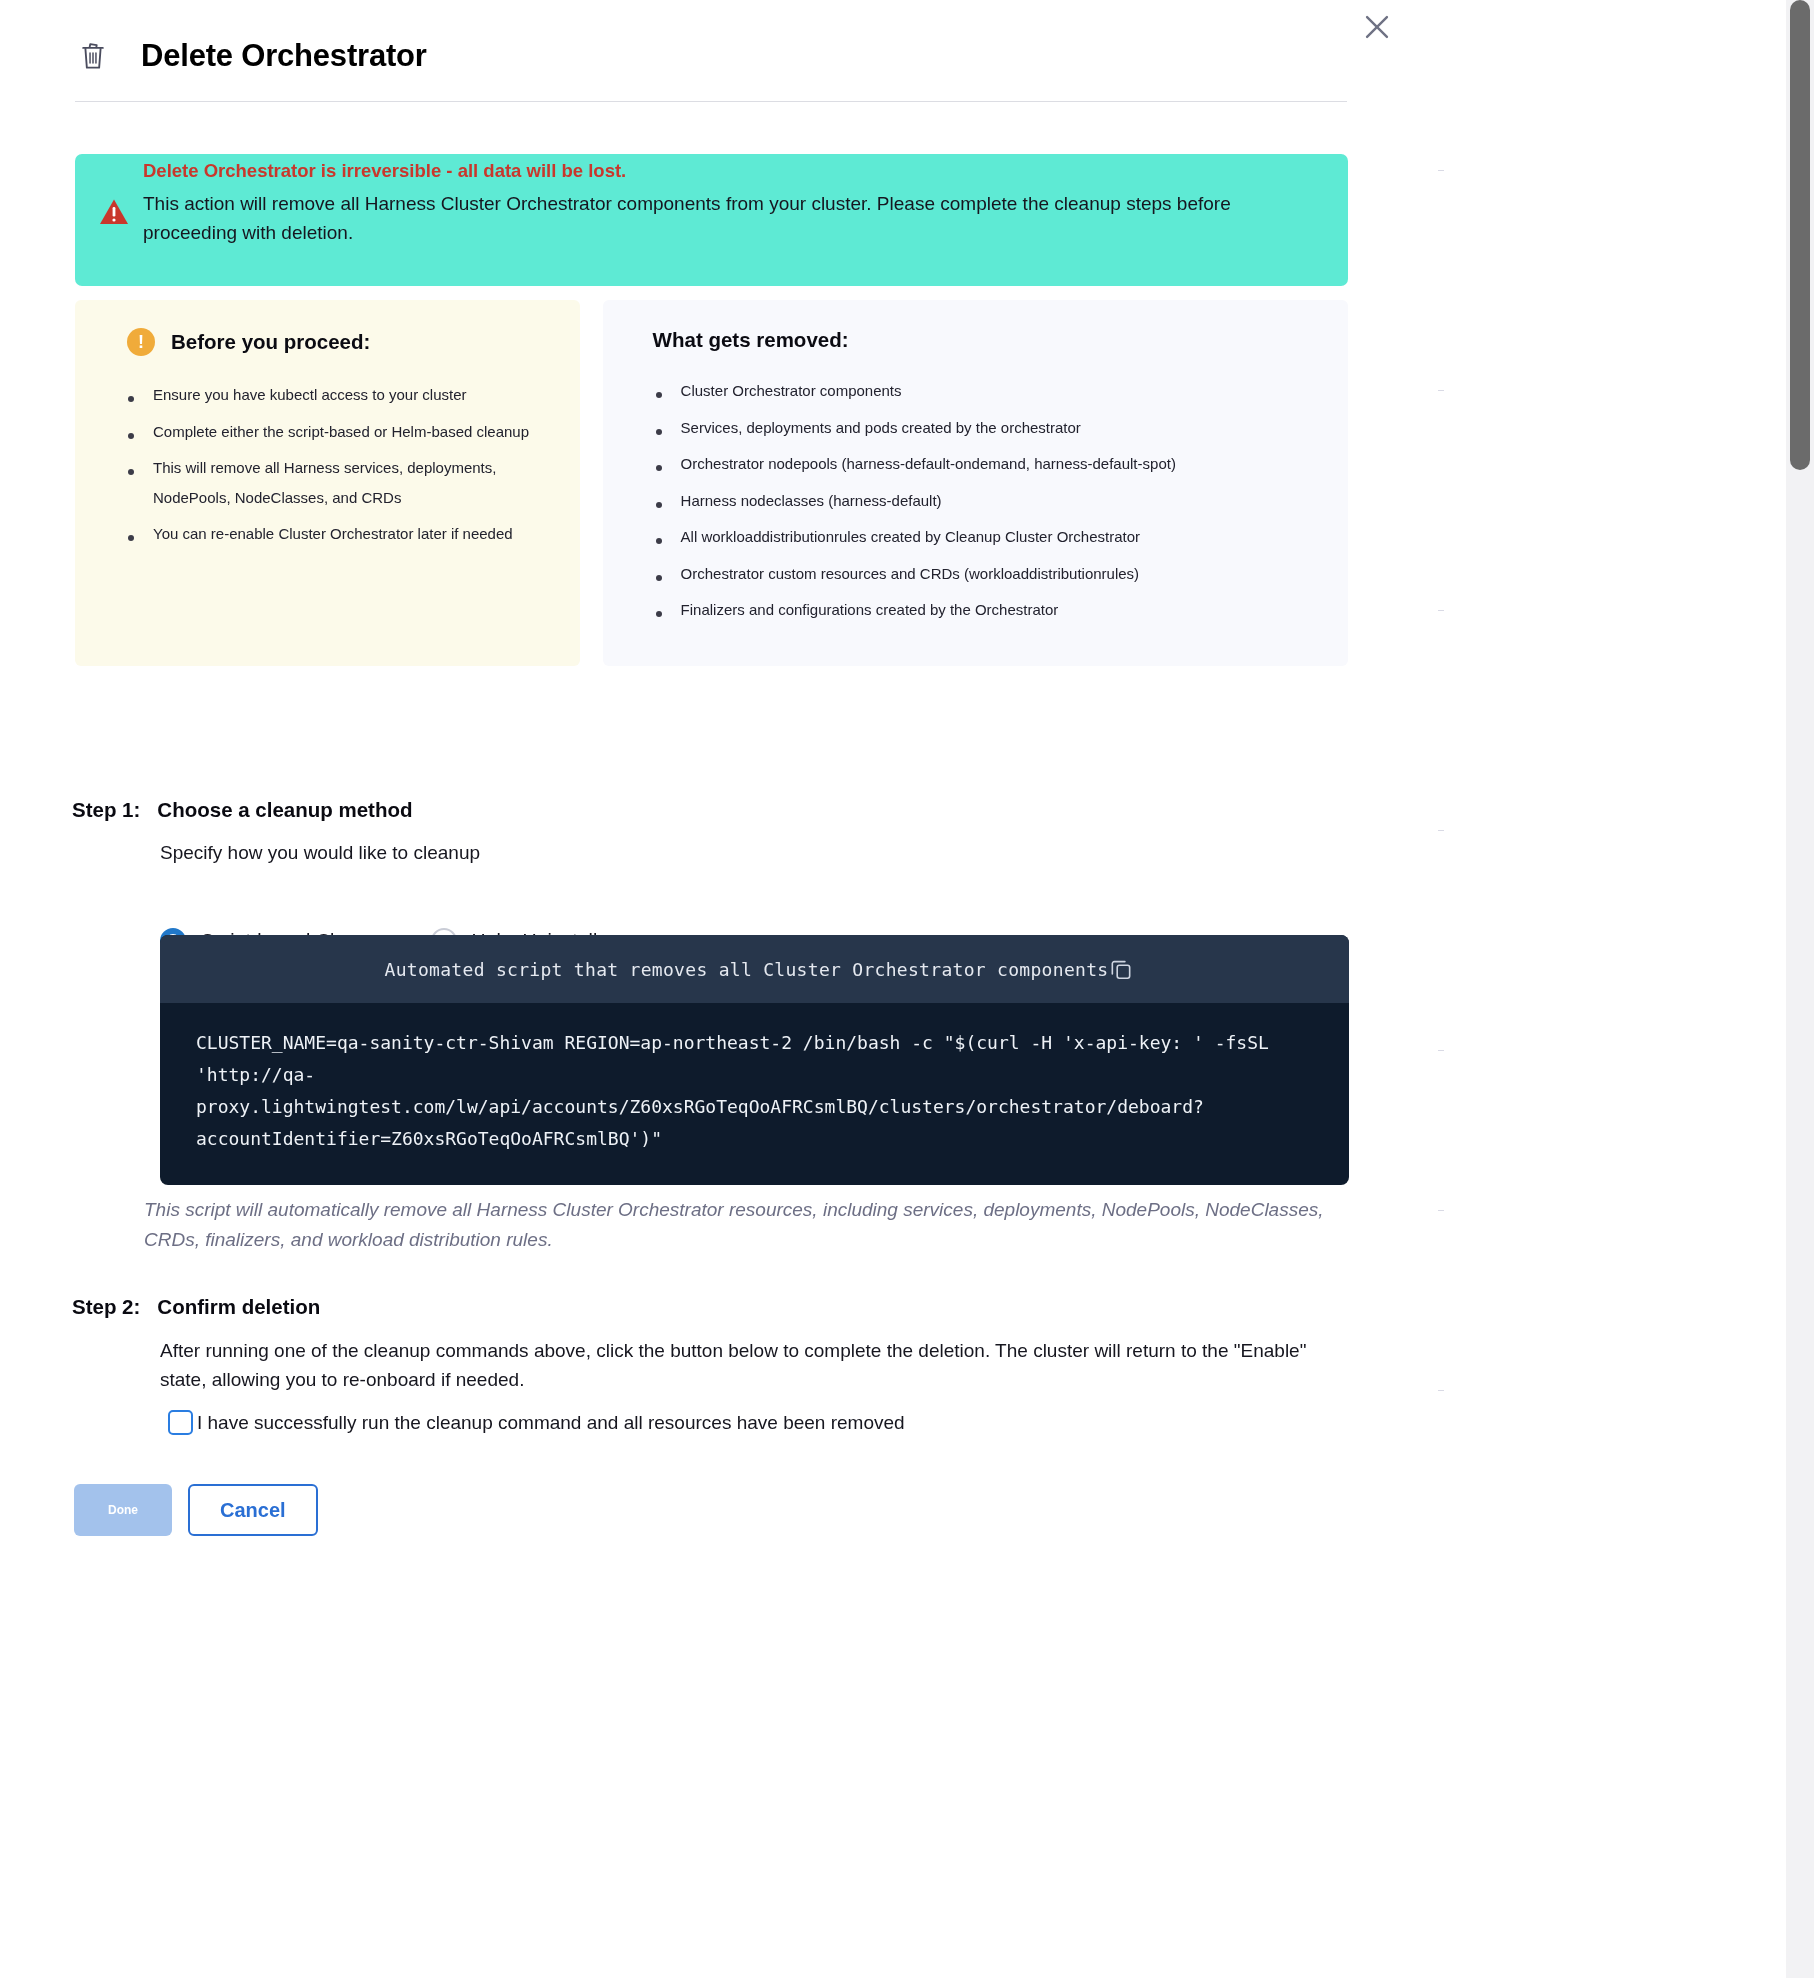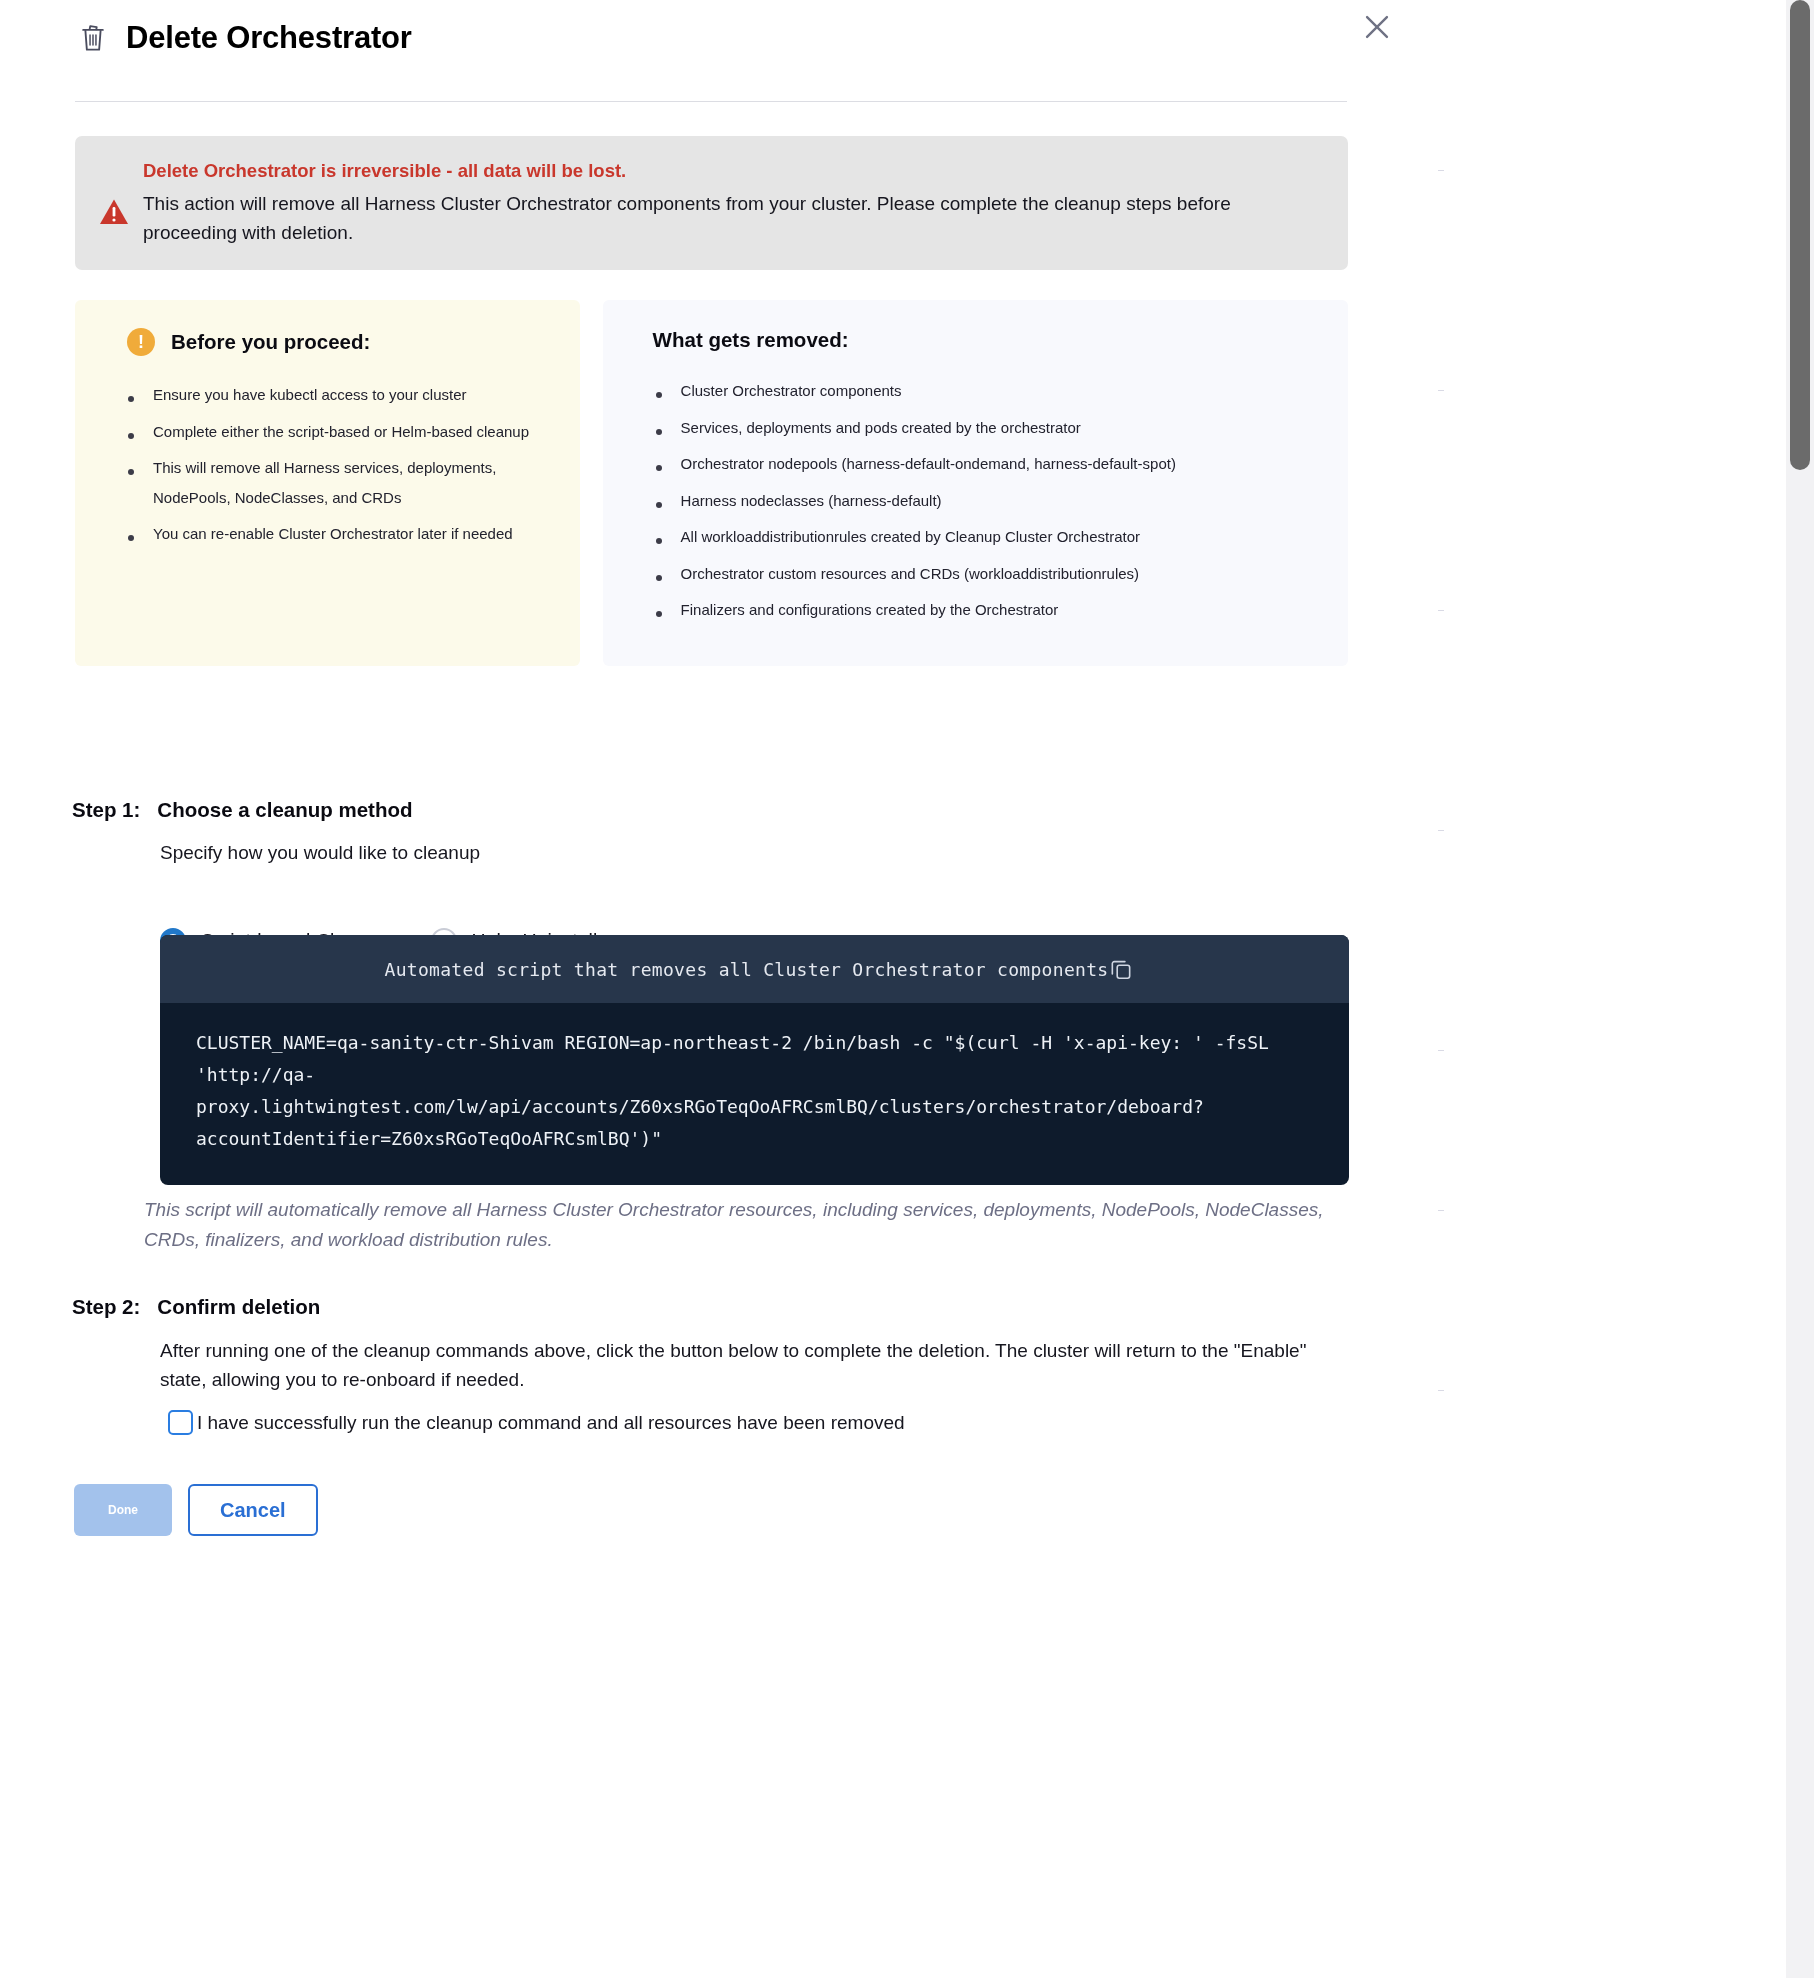--- a/index.html
+++ b/index.html
@@ -73,25 +73,25 @@
     width: 46px;
     height: 46px;
     cursor: pointer;
     display: flex;
     align-items: center;
     justify-content: center;
   }
 
   #title-row {
     position: absolute;
-    top: 20px;
+    top: 38px;
     left: 78px;
     display: flex;
     align-items: center;
-    gap: 18px;
+    gap: 33px;
   }
   #trash-icon { width: 30px; height: 32px; display: block; }
   #modal-title {
     font-size: 31px;
     font-weight: bold;
     color: #000000;
     letter-spacing: -0.2px;
   }
 
   #title-divider {
@@ -99,27 +99,27 @@
     top: 101px;
     left: 75px;
     width: 1272px;
     height: 1px;
     background: #dcdde3;
   }
 
   
   #danger-banner {
     position: absolute;
-    top: 136px;
+    top: 154px;
     left: 75px;
     width: 1273px;
     min-height: 132px;
-    background: #e5e5e5;
+    background: #5eead4;
     border-radius: 7px;
-    padding: 22px 26px 22px 24px;
+    padding: 4px 26px 22px 24px;
     display: flex;
     gap: 14px;
   }
   #danger-icon-wrap {
     flex: 0 0 auto;
     width: 30px;
     padding-top: 40px;
   }
   #danger-text { flex: 1 1 auto; }
   #danger-title {

